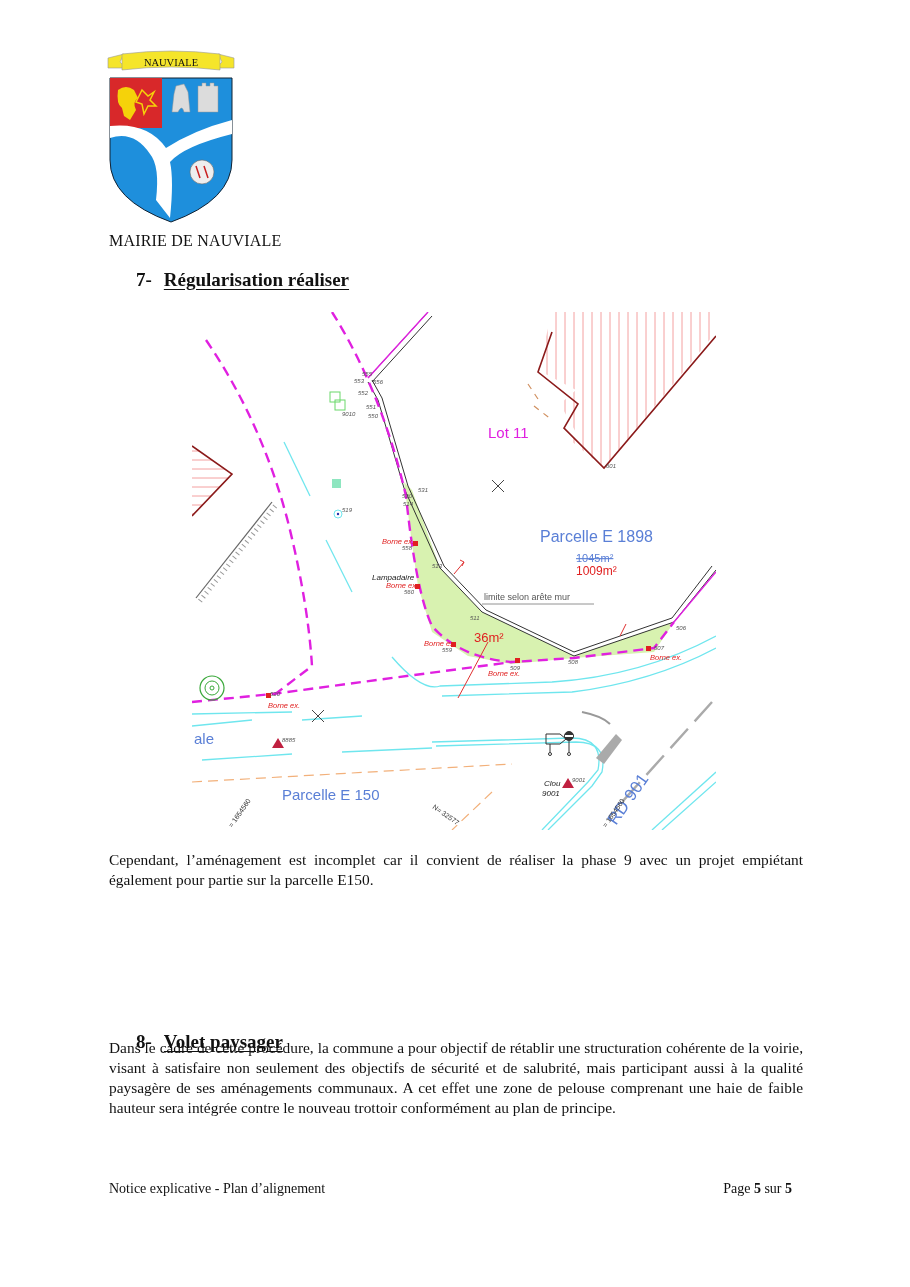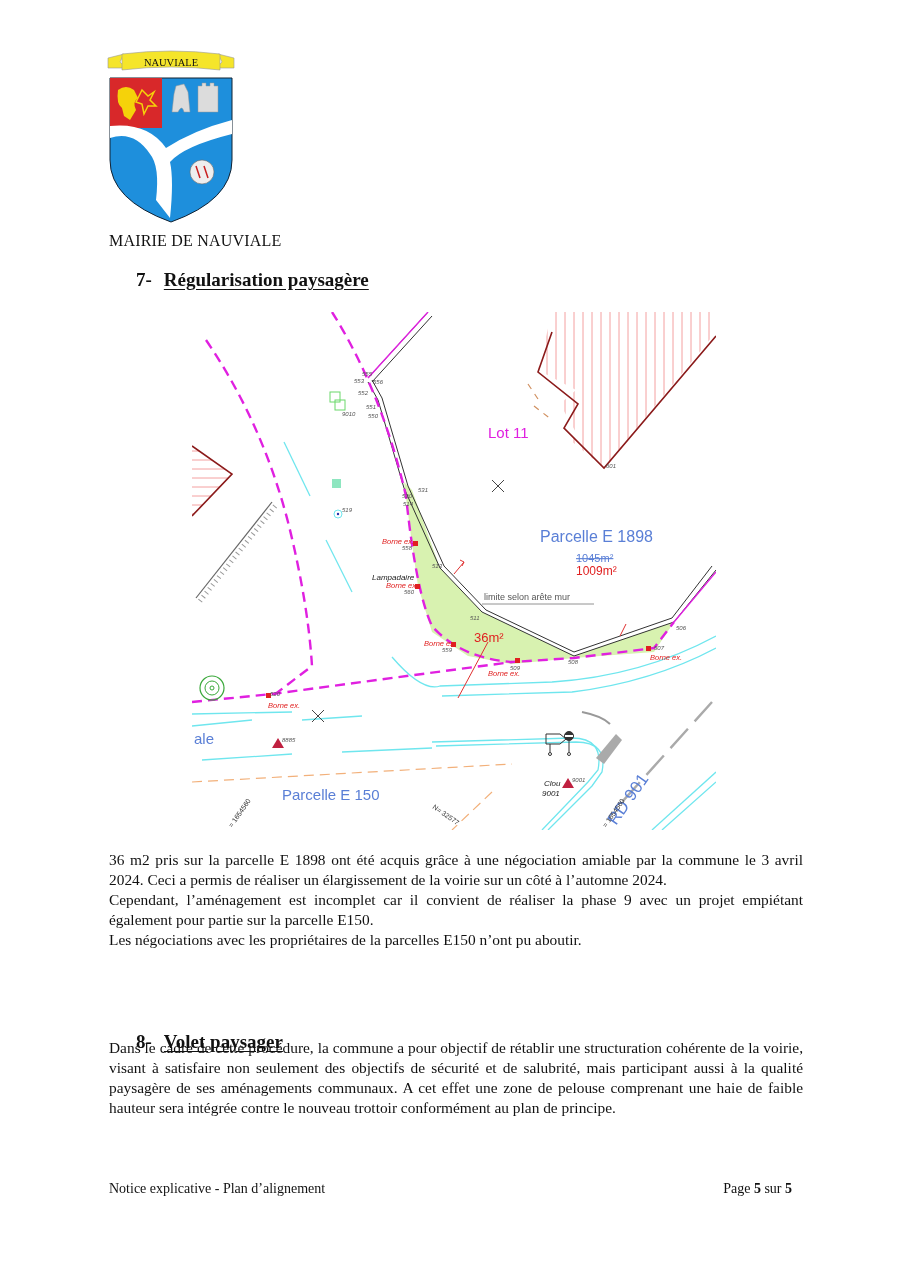--- a/index.html
+++ b/index.html
@@ -39,21 +39,21 @@
   <path d="M94 36 L98 36 L98 33 L102 33 L102 36 L106 36 L106 33 L110 33 L110 36 L114 36 L114 62 L94 62 Z" fill="#dcdcdc" stroke="#999" stroke-width="0.5"></path>
 
   <path d="M6 88 Q30 80 46 104 Q56 116 52 150 L66 168 Q70 130 66 112 Q80 96 128 84 L128 70 Q90 80 62 98 Q44 72 6 76 Z" fill="#ffffff"></path>
 
   <circle cx="98" cy="122" r="12" fill="#eeeeee" stroke="#666" stroke-width="0.6"></circle>
   <path d="M92 116 L96 128 M100 116 L104 128" stroke="#c82020" stroke-width="1.5"></path>
 </svg>
 <div class="mairie">MAIRIE DE NAUVIALE</div>
 
 <div class="section-title" style="top:269px;">
-  <span class="num">7-</span><span class="label">Régularisation paysagère</span>
+  <span class="num">7-</span><span class="label">Régularisation réaliser</span>
 </div>
 
 <svg class="map" viewBox="0 0 524 518">
   <defs>
     <pattern id="hatchV" width="9" height="9" patternUnits="userSpaceOnUse">
       <line x1="4" y1="0" x2="4" y2="9" stroke="#f4a0a0" stroke-width="1"></line>
     </pattern>
     <pattern id="hatchH" width="9" height="9" patternUnits="userSpaceOnUse">
       <line x1="0" y1="4" x2="9" y2="4" stroke="#f4a0a0" stroke-width="1"></line>
     </pattern>
@@ -205,23 +205,21 @@
       <text x="376" y="352">508</text>
       <text x="484" y="318">506</text>
       <text x="414" y="156">601</text>
       <text x="90" y="430">8885</text>
       <text x="380" y="470">9001</text>
     </g>
   </g>
 </svg>
 
 <div class="para" style="top:850px;">
-  <p>36 m2 pris sur la parcelle E 1898 ont été acquis grâce à une négociation amiable par la commune le 3 avril 2024. Ceci a permis de réaliser un élargissement de la voirie sur un côté à l’automne 2024.</p>
   <p>Cependant, l’aménagement est incomplet car il convient de réaliser la phase 9 avec un projet empiétant également pour partie sur la parcelle E150.</p>
-  <p>Les négociations avec les propriétaires de la parcelles E150 n’ont pu aboutir.</p>
 </div>
 
 <div class="section-title" style="top:1031px;">
   <span class="num">8-</span><span class="label">Volet paysager</span>
 </div>
 <div class="para" style="top:1038px;">
   <p>Dans le cadre de cette procédure, la commune a pour objectif de rétablir une structuration cohérente de la voirie, visant à satisfaire non seulement des objectifs de sécurité et de salubrité, mais participant aussi à la qualité paysagère de ses aménagements communaux. A cet effet une zone de pelouse comprenant une haie de faible hauteur sera intégrée contre le nouveau trottoir conformément au plan de principe.</p>
 </div>
 
 <div class="footer left">Notice explicative - Plan d’alignement</div>

